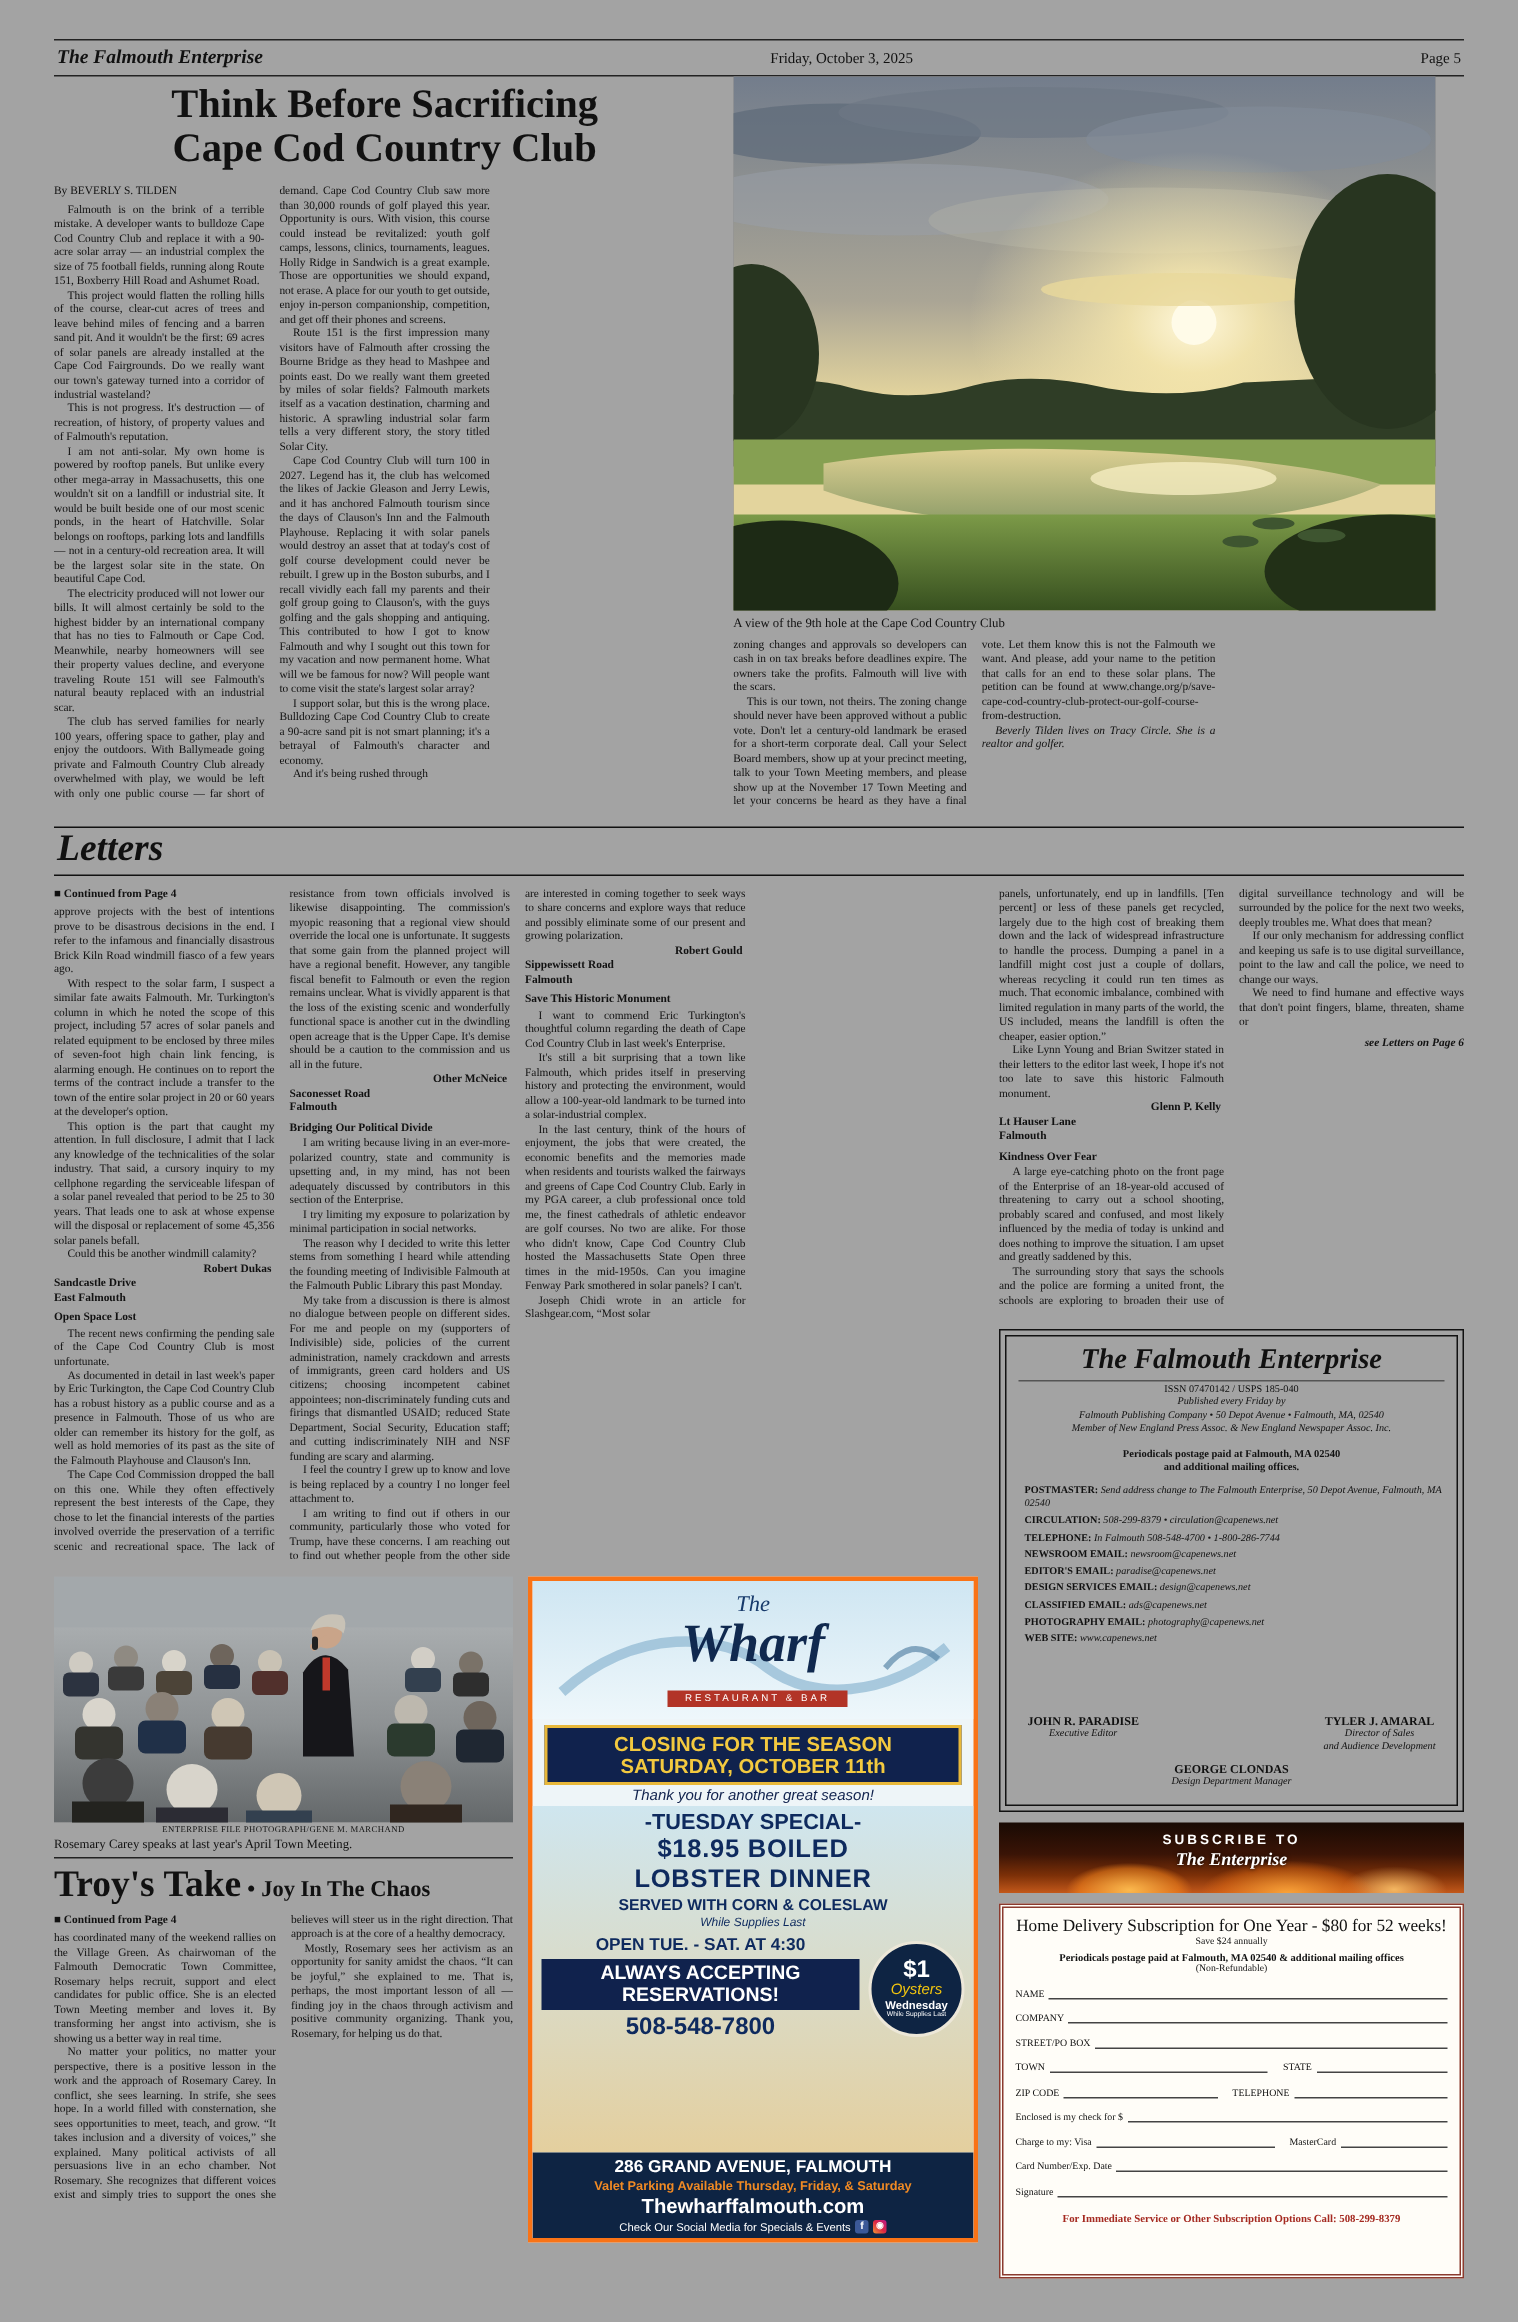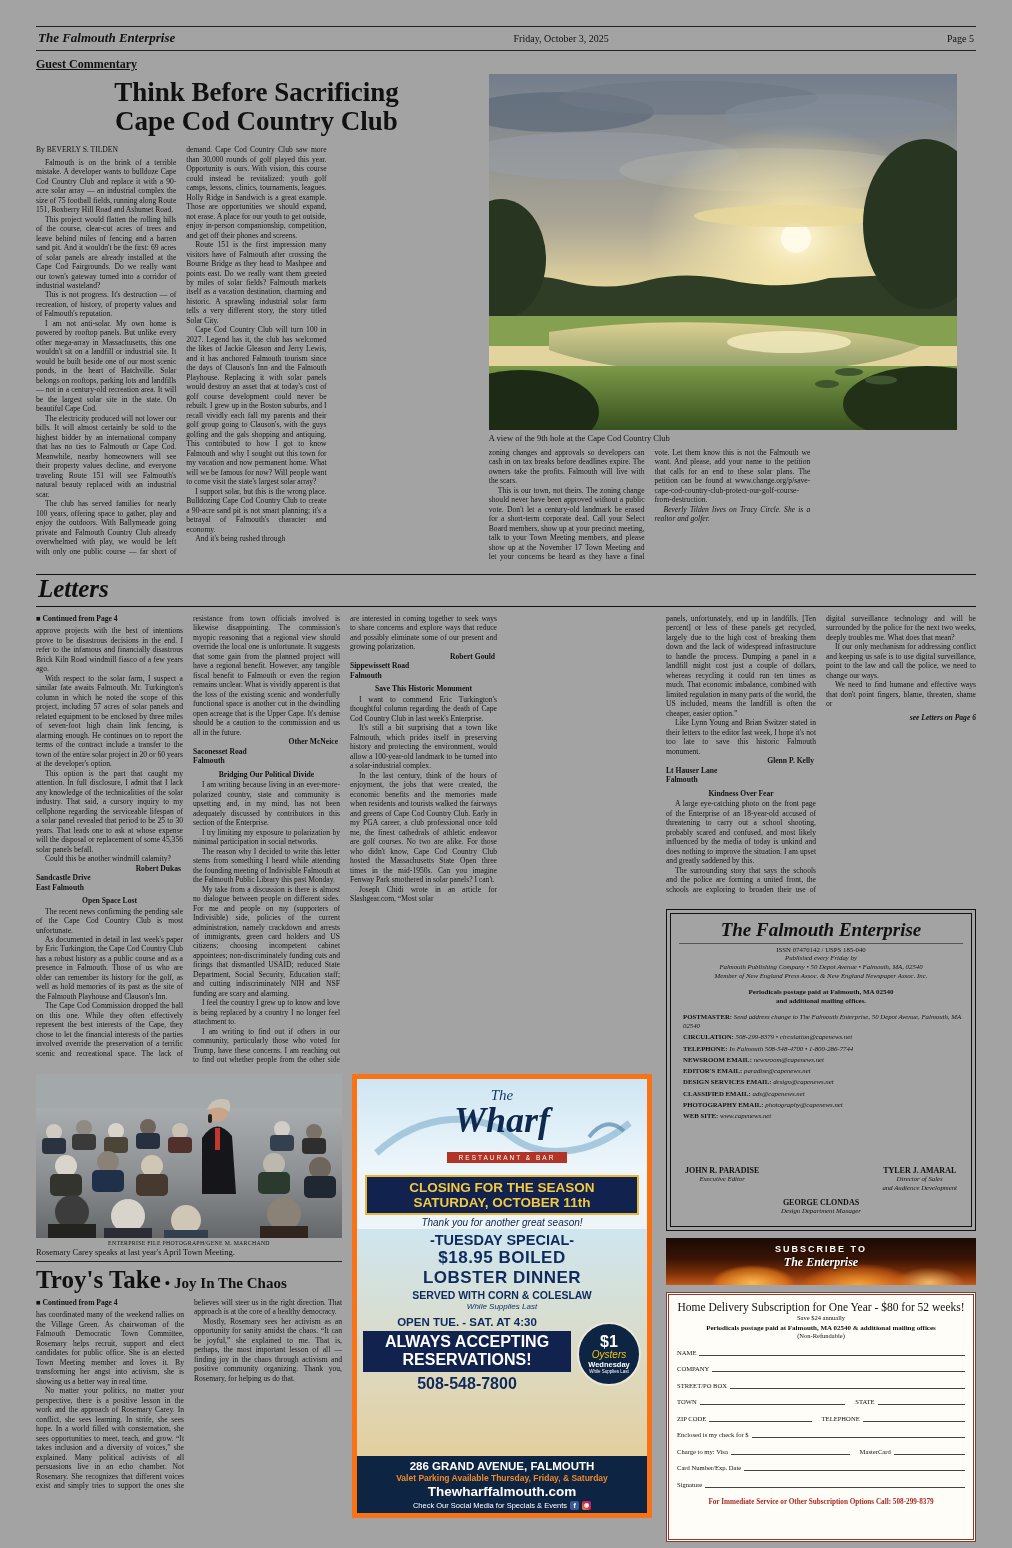--- a/index.html
+++ b/index.html
@@ -22,21 +22,21 @@
   .flow { font-size:7.6px; line-height:1.25; text-align:justify; column-gap:10px; column-fill:auto; overflow:hidden; }
   .comm-body { column-count:3; height:420px; }
   .comm-body-right { column-count:3; height:120px; }
   .golf-photo { width:468px; height:356px; display:block; background:#888; }
   .photo-caption { font-size:8.5px; margin:3px 0 5px; }
 
   .it-p, .it-pc, .it-it { margin:0; }
   .it-p { text-indent:9px; }
   .it-it { font-style:italic; text-indent:9px; }
   .it-by { margin:0 0 3px; }
-  .it-h { font-weight:bold; margin:4px 0 1px; text-align:center; }
+  .it-h { font-weight:bold; margin:4px 0 1px; text-align:left; }
   .it-sig { font-weight:bold; text-align:right; margin-right:2px; }
   .it-addr { font-weight:bold; text-align:left; }
   .it-see { font-weight:bold; font-style:italic; text-align:right; margin-top:4px; }
   .it-cont { font-weight:bold; margin:0 0 3px; text-align:left; }
 
   
   .letters-bar { border-top:1.5px solid #111; border-bottom:1px solid #111; margin-top:6px; padding:0 2px 3px; }
   .letters-title { font-size:25px; font-weight:bold; font-style:italic; }
 
   
@@ -50,42 +50,42 @@
   .troys { width:306px; }
   .meeting-photo { width:306px; height:164px; display:block; background:#999; }
   .photo-credit { font-size:5.8px; text-align:center; letter-spacing:.3px; margin-top:2px; }
   .meeting-caption { font-size:8.5px; margin:1px 0 4px; }
   .troys-head { border-top:1px solid #222; padding-top:4px; margin-bottom:4px; }
   .troys-title { font-size:25px; font-weight:bold; }
   .troys-sub { font-size:15px; font-weight:bold; }
   .troys-cols { column-count:2; height:206px; }
 
   
-  .wharf { width:300px; height:444px; border:5px solid #f97316; display:flex; flex-direction:column;
+  .wharf { width:300px; height:444px; border:3px solid #f97316; display:flex; flex-direction:column;
     font-family:"Liberation Sans", sans-serif; overflow:hidden; background:#eef5f8; }
   .w-top { height:92px; position:relative; background:linear-gradient(180deg,#cfe6f2,#eef7fb); text-align:center; }
   .w-the { position:absolute; top:8px; left:0; right:0; font-family:"Liberation Serif",serif; font-style:italic; font-size:15px; color:#173a6b; }
   .w-name { position:absolute; top:20px; left:0; right:0; font-family:"Liberation Serif",serif; font-style:italic; font-weight:bold; font-size:36px; color:#10294f; }
   .w-tag { position:absolute; bottom:8px; left:90px; width:120px; background:#b23427; color:#fff; font-size:6.5px; letter-spacing:2px; padding:2px 0; }
   .w-wave { position:absolute; inset:0; width:100%; height:100%; }
   .w-closing { margin:4px 8px 0; background:#10224d; border:2px solid #e8b83a; color:#f3c93f; text-align:center; padding:3px 2px; }
   .w-closing .c1 { font-size:13.5px; font-weight:bold; }
   .w-closing .c2 { font-size:13.5px; font-weight:bold; }
   .w-thanks { text-align:center; font-style:italic; color:#10224d; font-size:10px; padding:2px 0 1px; }
   .w-beach { background:linear-gradient(180deg,#cfe6ef 0%,#dcd9c0 60%,#e4cf9e 100%); flex:1; display:flex; flex-direction:column; }
   .w-special { text-align:center; color:#0e2a5e; padding:3px 0 2px; }
   .w-special .s0 { font-size:14.5px; font-weight:bold; }
   .w-special .s1 { font-size:17px; font-weight:bold; letter-spacing:.5px; }
   .w-special .s2 { font-size:17px; font-weight:bold; letter-spacing:.5px; }
   .w-special .s3 { font-size:10.5px; font-weight:bold; margin-top:1px; }
   .w-special .s4 { font-size:8px; font-style:italic; margin-top:1px; }
   .w-mid { display:flex; align-items:center; padding:3px 6px 5px; gap:6px; }
   .w-mid-left { flex:1; text-align:center; }
   .w-open { font-size:11.5px; font-weight:bold; color:#0e2a5e; margin-bottom:3px; }
-  .w-res { background:#10224d; color:#fff; font-size:16px; font-weight:bold; padding:2px 0; line-height:1.15; }
+  .w-res { background:#10224d; color:#fff; font-size:13px; font-weight:bold; padding:2px 0; line-height:1.15; }
   .w-phone { font-size:16px; font-weight:bold; color:#0e2a5e; margin-top:3px; }
   .w-badge { width:64px; height:64px; border-radius:50%; background:#0e2443; border:2px solid #ece7d8;
     color:#fff; display:flex; flex-direction:column; align-items:center; justify-content:center; line-height:1; }
   .w-badge .b1 { font-size:16px; font-weight:bold; }
   .w-badge .b2 { font-size:10px; font-style:italic; color:#f1c40f; }
   .w-badge .b3 { font-size:7.5px; font-weight:bold; margin-top:1px; }
   .w-badge .b4 { font-size:4.5px; margin-top:1px; }
   .w-bottom { background:#0e2443; color:#fff; text-align:center; padding:4px 2px 3px; }
   .w-addr { font-size:11.5px; font-weight:bold; }
   .w-valet { font-size:8.5px; font-weight:bold; color:#f08a24; margin-top:1px; }
@@ -138,21 +138,20 @@
 
 <div class="page">
 
   <header class="pg-header">
     <span class="ph-paper">The Falmouth Enterprise</span>
     <span class="ph-date">Friday, October 3, 2025</span>
     <span class="ph-page">Page 5</span>
   </header>
 
   <section class="commentary">
-    <div class="kicker">Guest Commentary</div>
     <div class="comm-grid">
       <div class="comm-left">
         <h1 class="headline">
           <span>Think Before Sacrificing</span><br>
           <span>Cape Cod Country Club</span>
         </h1>
         <div class="flow comm-body">
             <div class="it-by">By BEVERLY S. TILDEN</div>
             <div class="it-p">Falmouth is on the brink of a terrible mistake. A developer wants to bulldoze Cape Cod Country Club and replace it with a 90-acre solar array — an industrial complex the size of 75 football fields, running along Route 151, Boxberry Hill Road and Ashumet Road.</div>
             <div class="it-p">This project would flatten the rolling hills of the course, clear-cut acres of trees and leave behind miles of fencing and a barren sand pit. And it wouldn't be the first: 69 acres of solar panels are already installed at the Cape Cod Fairgrounds. Do we really want our town's gateway turned into a corridor of industrial wasteland?</div>

